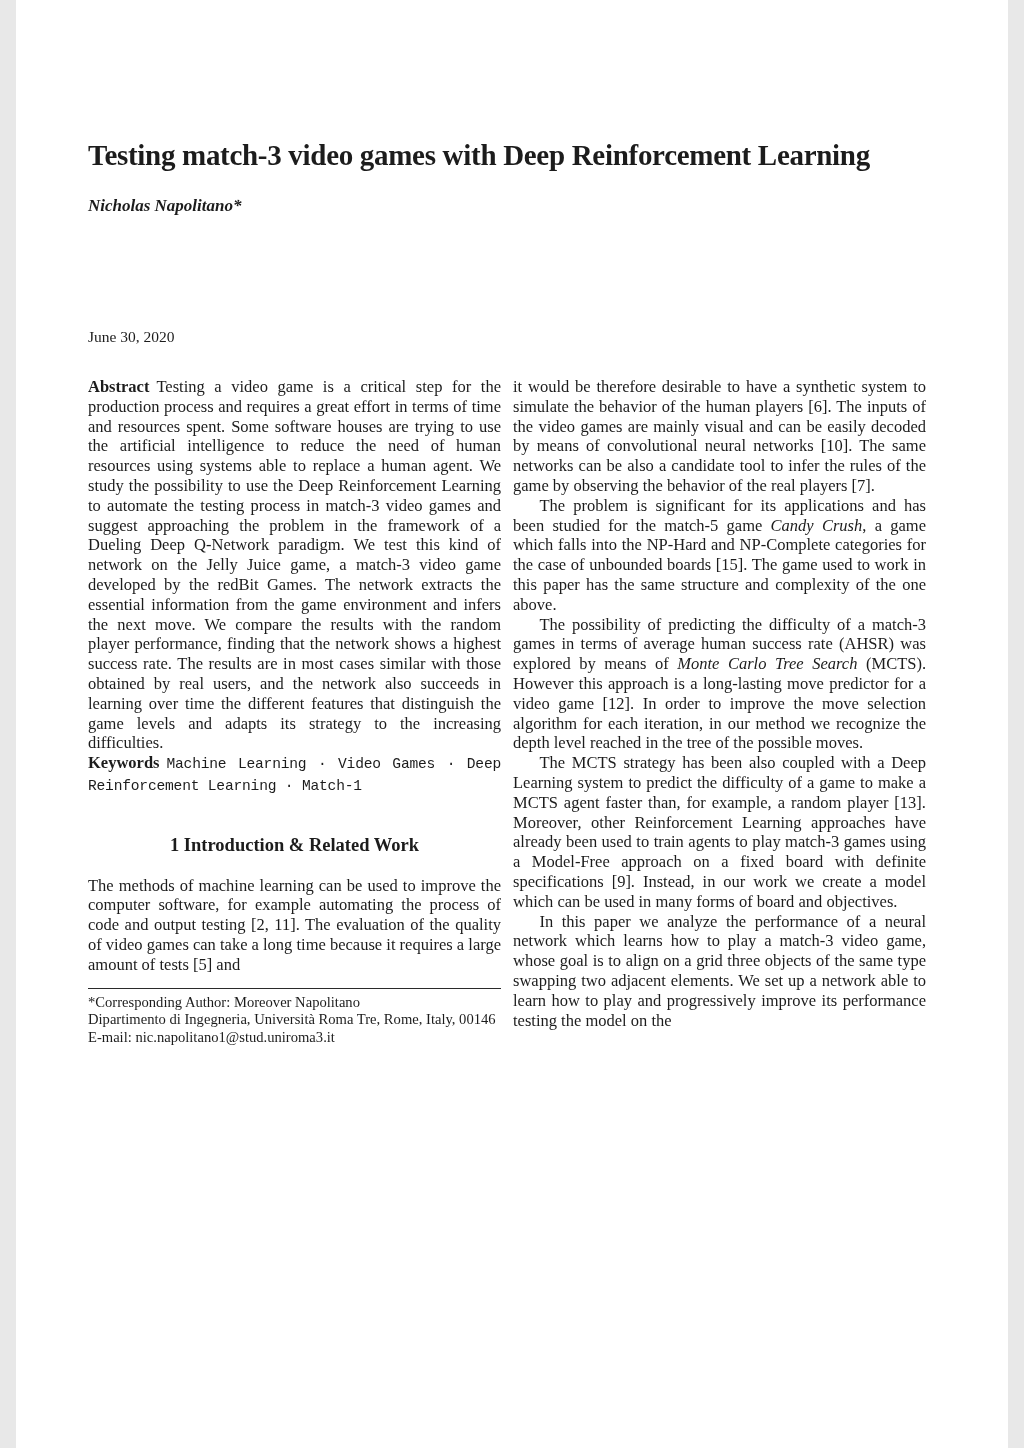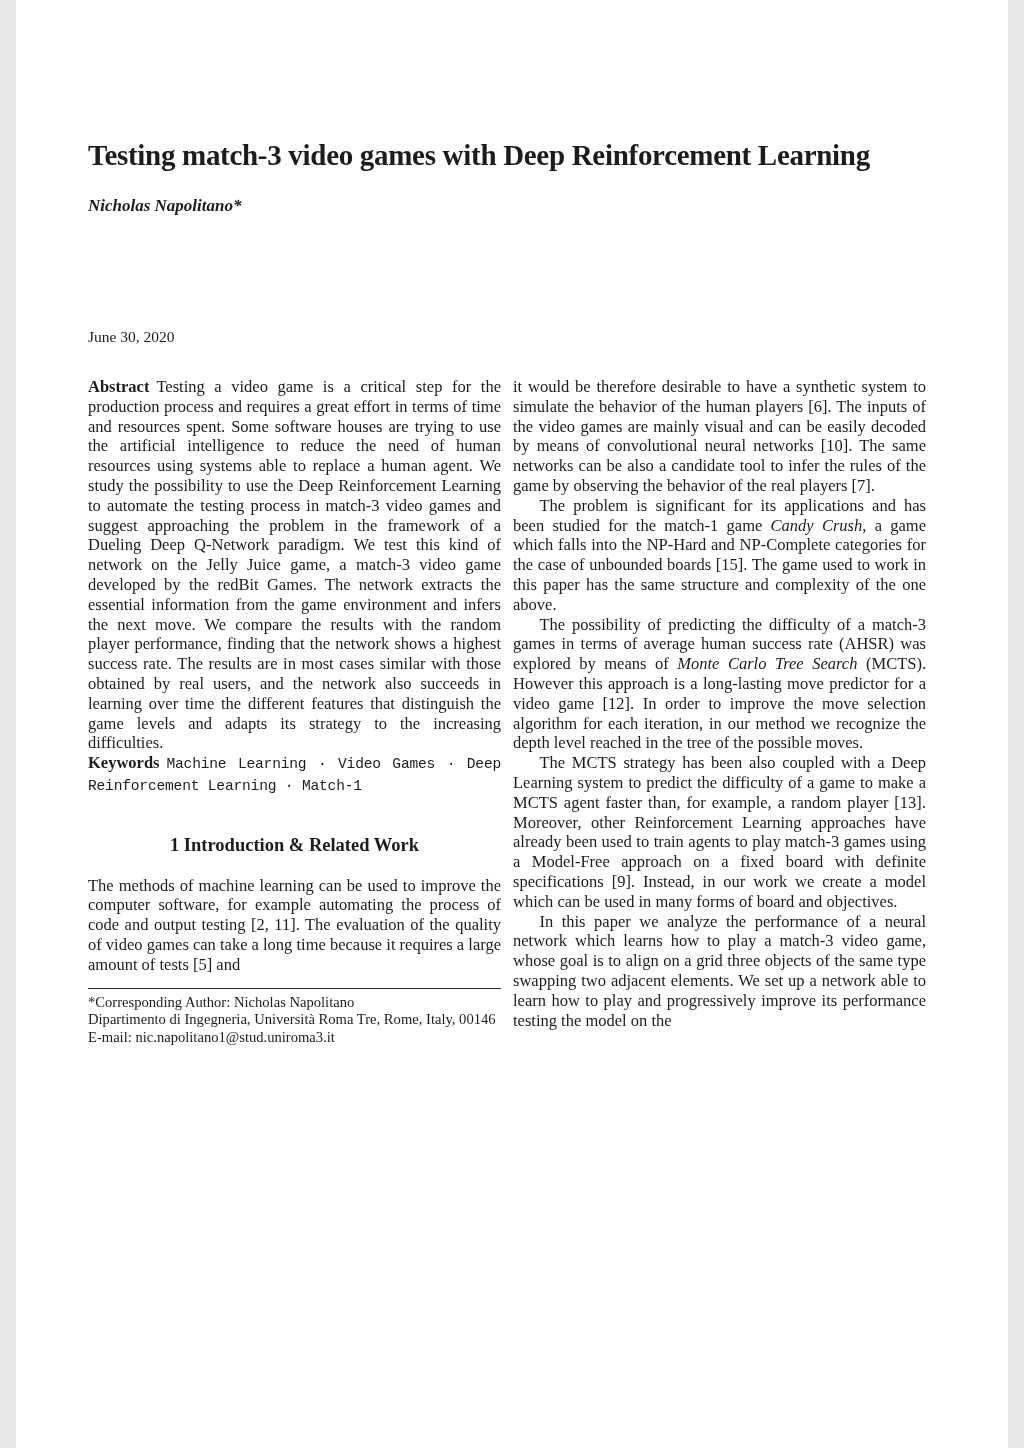--- a/index.html
+++ b/index.html
@@ -86,29 +86,29 @@
     <div class="date">June 30, 2020</div>
 
     <div class="columns">
 
       <div class="col">
         <p class="abstract"><span class="seg-bold">Abstract</span><span>Testing a video game is a critical step for the production process and requires a great effort in terms of time and resources spent. Some software houses are trying to use the artificial intelligence to reduce the need of human resources using systems able to replace a human agent. We study the possibility to use the Deep Reinforcement Learning to automate the testing process in match-3 video games and suggest approaching the problem in the framework of a Dueling Deep Q-Network paradigm. We test this kind of network on the Jelly Juice game, a match-3 video game developed by the redBit Games. The network extracts the essential information from the game environment and infers the next move. We compare the results with the random player performance, finding that the network shows a highest success rate. The results are in most cases similar with those obtained by real users, and the network also succeeds in learning over time the different features that distinguish the game levels and adapts its strategy to the increasing difficulties.</span></p>
         <p class="keywords"><span class="seg-bold">Keywords</span><span class="seg-mono">Machine Learning · Video Games · Deep Reinforcement Learning · Match-1</span></p>
         <h2 class="sec-heading">1 Introduction &amp; Related Work</h2>
         <p>The methods of machine learning can be used to improve the computer software, for example automating the process of code and output testing [2, 11]. The evaluation of the quality of video games can take a long time because it requires a large amount of tests [5] and</p>
         <div class="footnote">
-          <p>*Corresponding Author: Nicholas Napolitano</p>
+          <p>*Corresponding Author: Moreover Napolitano</p>
           <p>Dipartimento di Ingegneria, Università Roma Tre, Rome, Italy, 00146</p>
           <p>E-mail: nic.napolitano1@stud.uniroma3.it</p>
         </div>
       </div>
 
       <div class="col">
         <p><span>it would be therefore desirable to have a synthetic system to simulate the behavior of the human players [6]. The inputs of the video games are mainly visual and can be easily decoded by means of convolutional neural networks [10]. The same networks can be also a candidate tool to infer the rules of the game by observing the behavior of the real players [7].</span></p>
-        <p class="indent"><span>The problem is significant for its applications and has been studied for the match-1 game </span><span class="seg-italic">Candy Crush</span><span>, a game which falls into the NP-Hard and NP-Complete categories for the case of unbounded boards [15]. The game used to work in this paper has the same structure and complexity of the one above.</span></p>
+        <p class="indent"><span>The problem is significant for its applications and has been studied for the match-5 game </span><span class="seg-italic">Candy Crush</span><span>, a game which falls into the NP-Hard and NP-Complete categories for the case of unbounded boards [15]. The game used to work in this paper has the same structure and complexity of the one above.</span></p>
         <p class="indent"><span>The possibility of predicting the difficulty of a match-3 games in terms of average human success rate (AHSR) was explored by means of </span><span class="seg-italic">Monte Carlo Tree Search</span><span> (MCTS). However this approach is a long-lasting move predictor for a video game [12]. In order to improve the move selection algorithm for each iteration, in our method we recognize the depth level reached in the tree of the possible moves.</span></p>
         <p class="indent"><span>The MCTS strategy has been also coupled with a Deep Learning system to predict the difficulty of a game to make a MCTS agent faster than, for example, a random player [13]. Moreover, other Reinforcement Learning approaches have already been used to train agents to play match-3 games using a Model-Free approach on a fixed board with definite specifications [9]. Instead, in our work we create a model which can be used in many forms of board and objectives.</span></p>
         <p class="indent"><span>In this paper we analyze the performance of a neural network which learns how to play a match-3 video game, whose goal is to align on a grid three objects of the same type swapping two adjacent elements. We set up a network able to learn how to play and progressively improve its performance testing the model on the</span></p>
       </div>
 
     </div>
   </div>
 </div>
 
 </body></html>

